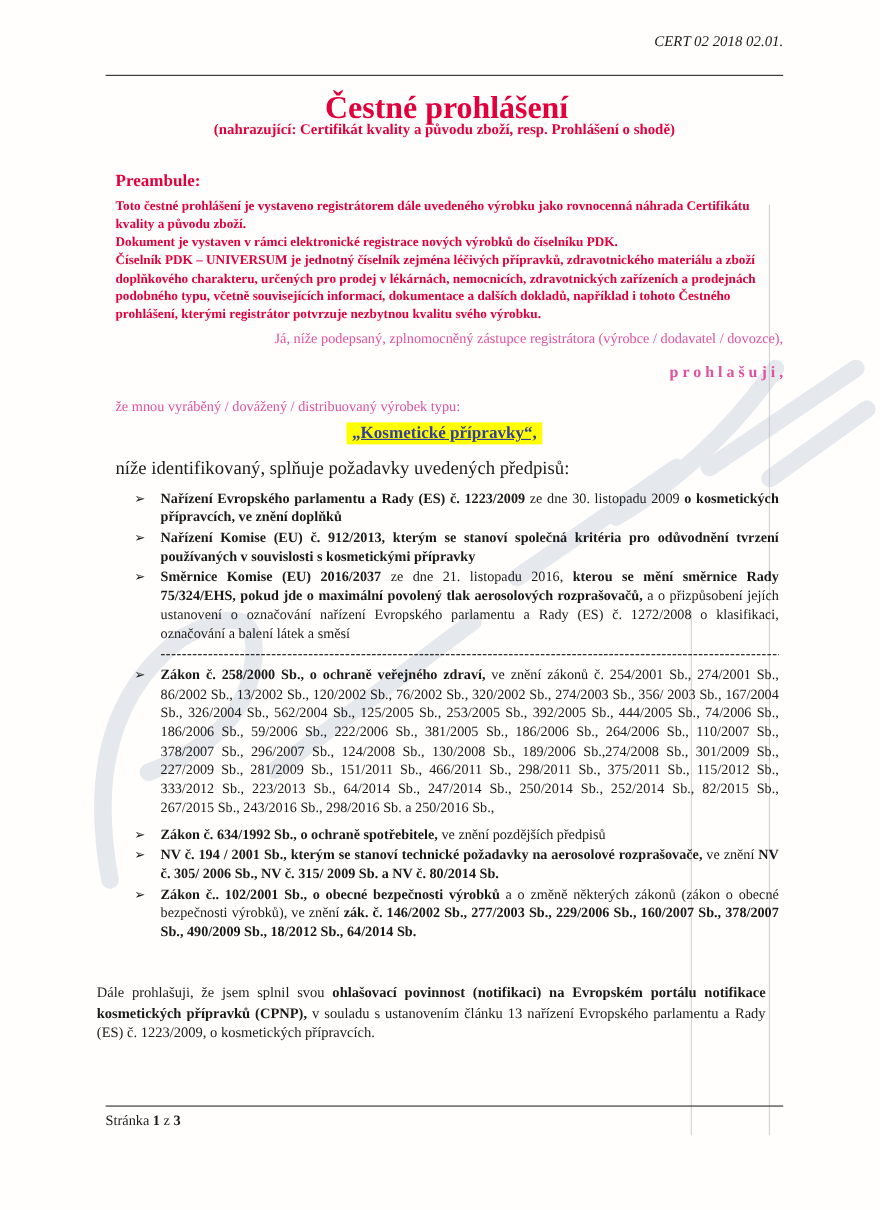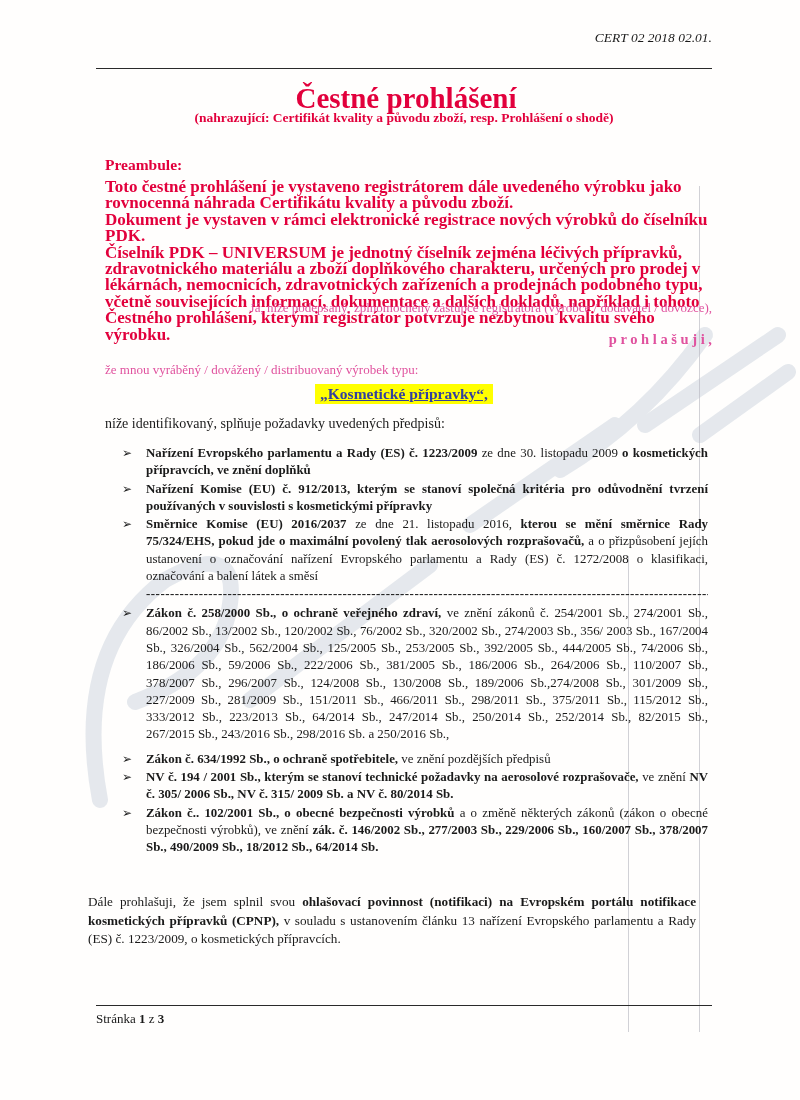--- a/index.html
+++ b/index.html
@@ -30,33 +30,33 @@
   .rule.bottom{top:1005px;}
 
   .title{position:absolute;top:80px;left:96px;width:616px;margin:2px;
          text-align:center;font-size:29px;font-weight:bold;color:var(--red);}
   .subtitle{position:absolute;top:110px;left:96px;width:616px;
             text-align:center;font-size:13.5px;font-weight:bold;color:var(--red);}
 
   .preambule-heading{position:absolute;top:156px;left:105px;
                      font-size:15.5px;font-weight:bold;color:var(--red);}
   .preambule{position:absolute;top:179px;left:105px;width:612px;
-             font-size:17px;font-weight:bold;color:var(--red);line-height:16.4px;}
+             font-size:12px;font-weight:bold;color:var(--red);line-height:16.4px;}
   .preambule p{margin:0;}
 
   .decl-intro{position:absolute;top:300px;left:96px;width:616px;text-align:right;
               font-size:13px;color:var(--pink);}
   .decl-verb{position:absolute;top:331px;left:96px;width:616px;text-align:right;
              font-size:14.5px;font-weight:bold;color:var(--pink);}
   .decl-product-line{position:absolute;top:362px;left:105px;
                      font-size:13px;color:var(--pink);}
   .hl-wrap{position:absolute;top:384px;left:96px;width:616px;text-align:center;}
   .hl{display:inline-block;background:var(--hl-bg);color:var(--hl-text);
       font-size:15.5px;font-weight:bold;text-decoration:underline;padding:1px 5px;}
-  .req-intro{position:absolute;top:416px;left:105px;font-size:14px;color:var(--ink);}
+  .req-intro{position:absolute;top:416px;left:105px;font-size:17px;color:var(--ink);}
 
   .req-list{position:absolute;top:445px;left:122px;width:586px;
             font-size:12.9px;line-height:17.3px;color:var(--ink);}
   .bullet{position:relative;padding-left:24px;margin-bottom:1px;text-align:justify;}
   .bullet .marker{position:absolute;left:0;top:0;font-size:12px;}
   .bullet .b{font-weight:bold;}
   .bullet.gap{margin-top:7px;}
   .divider{white-space:nowrap;overflow:hidden;font-weight:bold;letter-spacing:.5px;
            padding-left:24px;line-height:14px;margin:2px 0 4px 0;}
 

